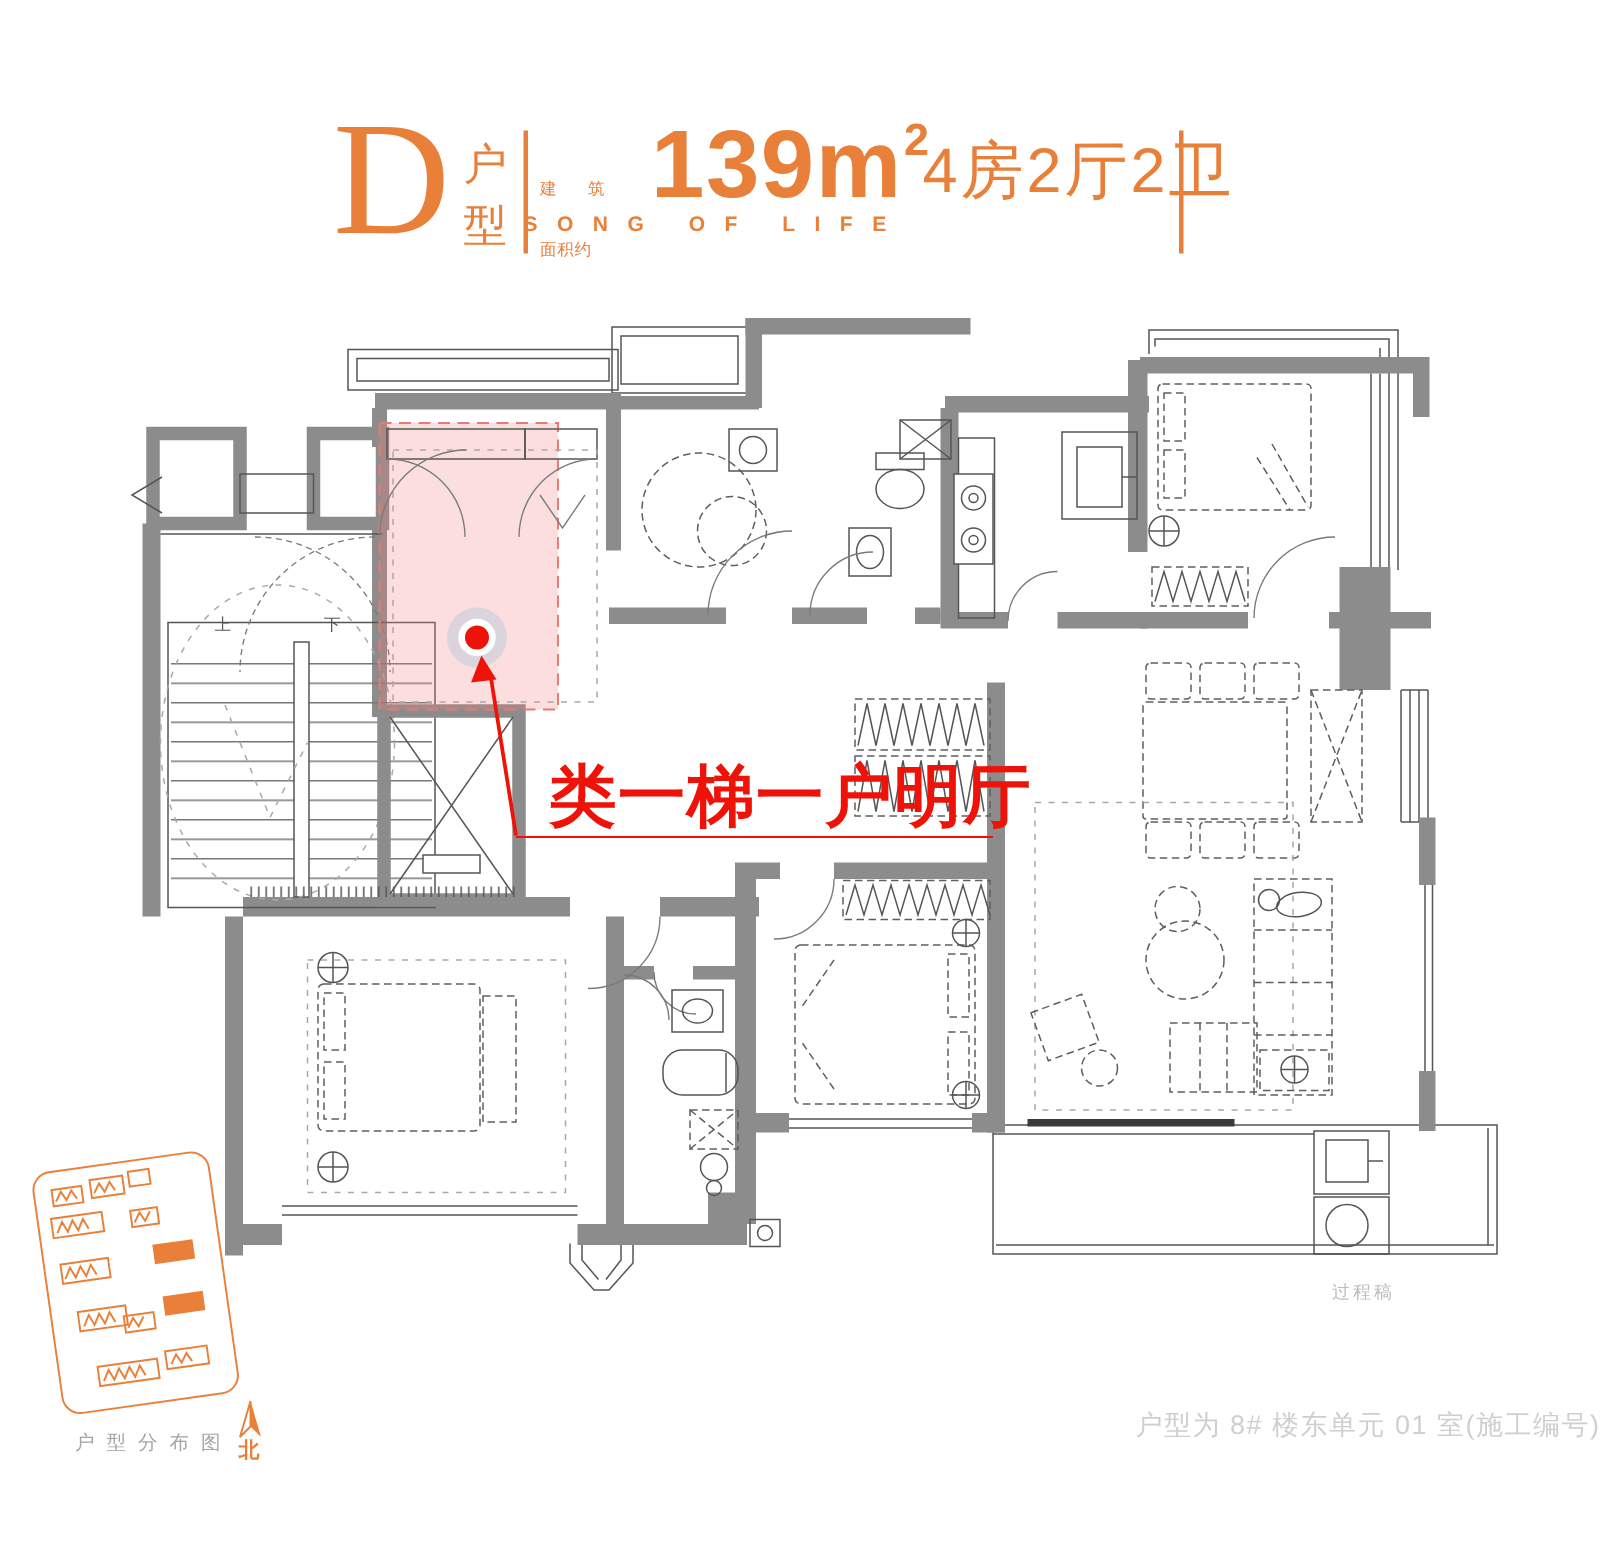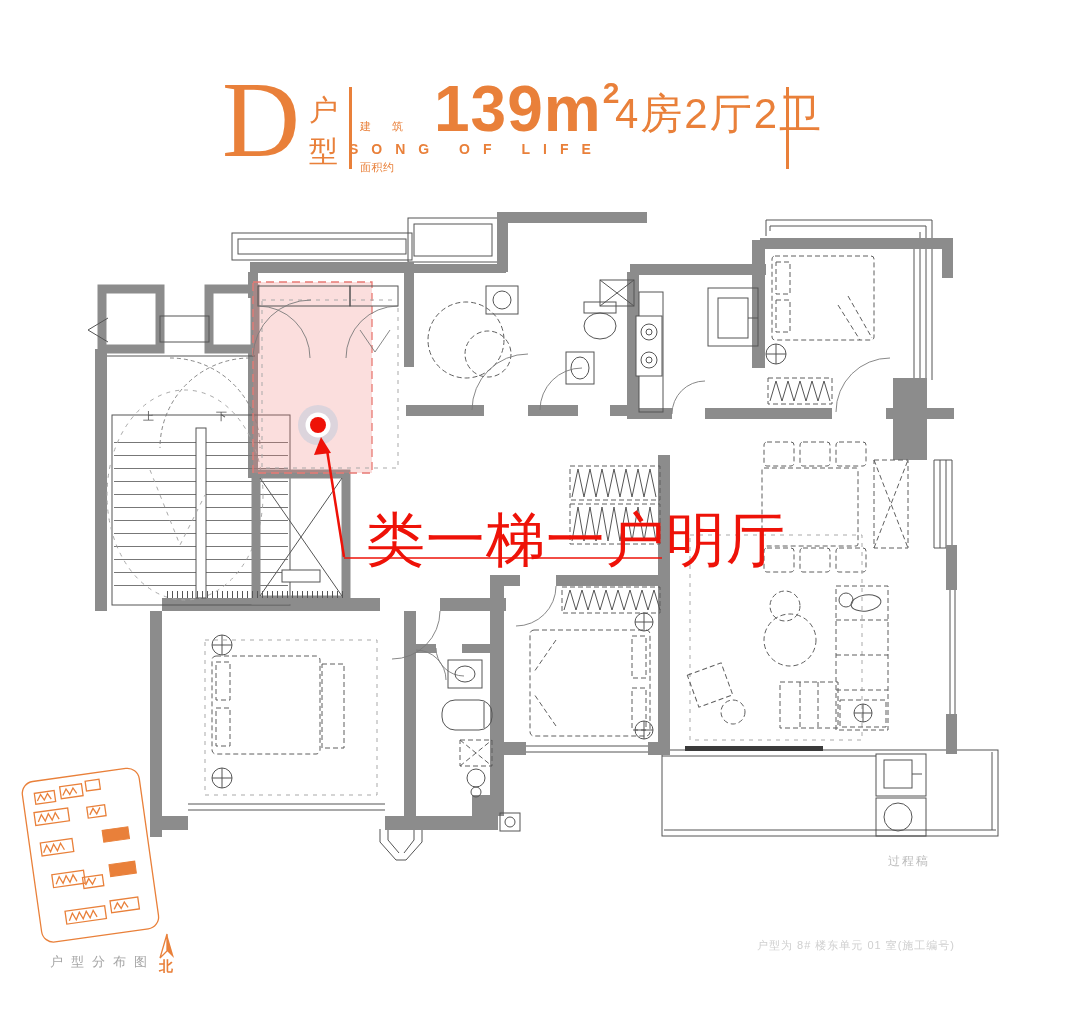--- a/index.html
+++ b/index.html
@@ -13,25 +13,25 @@
   .vdiv{position:absolute;width:3px;height:82px;top:87px;background:var(--accent);}
   .vdiv.v1{left:349px;} .vdiv.v2{left:786px;}
   .area-prefix{position:absolute;left:360px;top:118px;color:var(--accent);font-size:11px;line-height:17px;font-weight:normal;}
   .area-prefix .l1{letter-spacing:9px;display:block;}
   .area-prefix .l2{letter-spacing:0.5px;display:block;margin-top:24px;}
   .area-value{position:absolute;left:402px;top:72px;color:var(--accent);font-size:64px;font-weight:bold;letter-spacing:1px;margin-left:32px;}
   .area-value sup{font-size:30px;vertical-align:28px;margin-left:1px;}
   .spec{position:absolute;left:584px;top:86px;color:var(--accent);font-size:42px;letter-spacing:2px;margin-left:31px;}
   .subtitle{position:absolute;left:349px;top:141px;color:var(--accent);font-size:14px;letter-spacing:13px;font-weight:bold;}
   
-  .annotation{position:absolute;left:366px;top:501px;color:var(--red);font-size:59px;font-weight:normal;
+  .annotation{position:absolute;left:366px;top:501px;color:var(--red);font-size:45px;font-weight:bold;
               letter-spacing:1px;white-space:nowrap;}
   
   .watermark{position:absolute;left:888px;top:853px;color:var(--muted);font-size:12px;letter-spacing:2px;}
-  .footnote{position:absolute;left:757px;top:938px;color:var(--faint);font-size:11px;letter-spacing:1px;}
+  .footnote{position:absolute;left:757px;top:938px;color:var(--faint);font-size:18px;letter-spacing:1px;}
   .sitemap-label{position:absolute;left:50px;top:953px;color:#a5a5a5;font-size:13px;letter-spacing:8px;}
   .north-label{position:absolute;left:159px;top:958px;color:var(--accent);font-size:14px;font-weight:bold;}
   svg.plan{position:absolute;left:0;top:0;}
   .st{stroke:var(--line);fill:none;stroke-width:1;}
   .wall{fill:var(--wall);}
   .dash{stroke:#5f5f5f;fill:none;stroke-width:1;stroke-dasharray:5 3;}
   .dashl{stroke:#a9a9a9;fill:none;stroke-width:1;stroke-dasharray:4 5;}
   .arc{stroke:#7a7a7a;fill:none;stroke-width:0.9;}
   .site-stroke{stroke:var(--accent);fill:none;stroke-width:1.3;}
   .site-fill{fill:var(--accent);stroke:var(--accent);stroke-width:1;}

